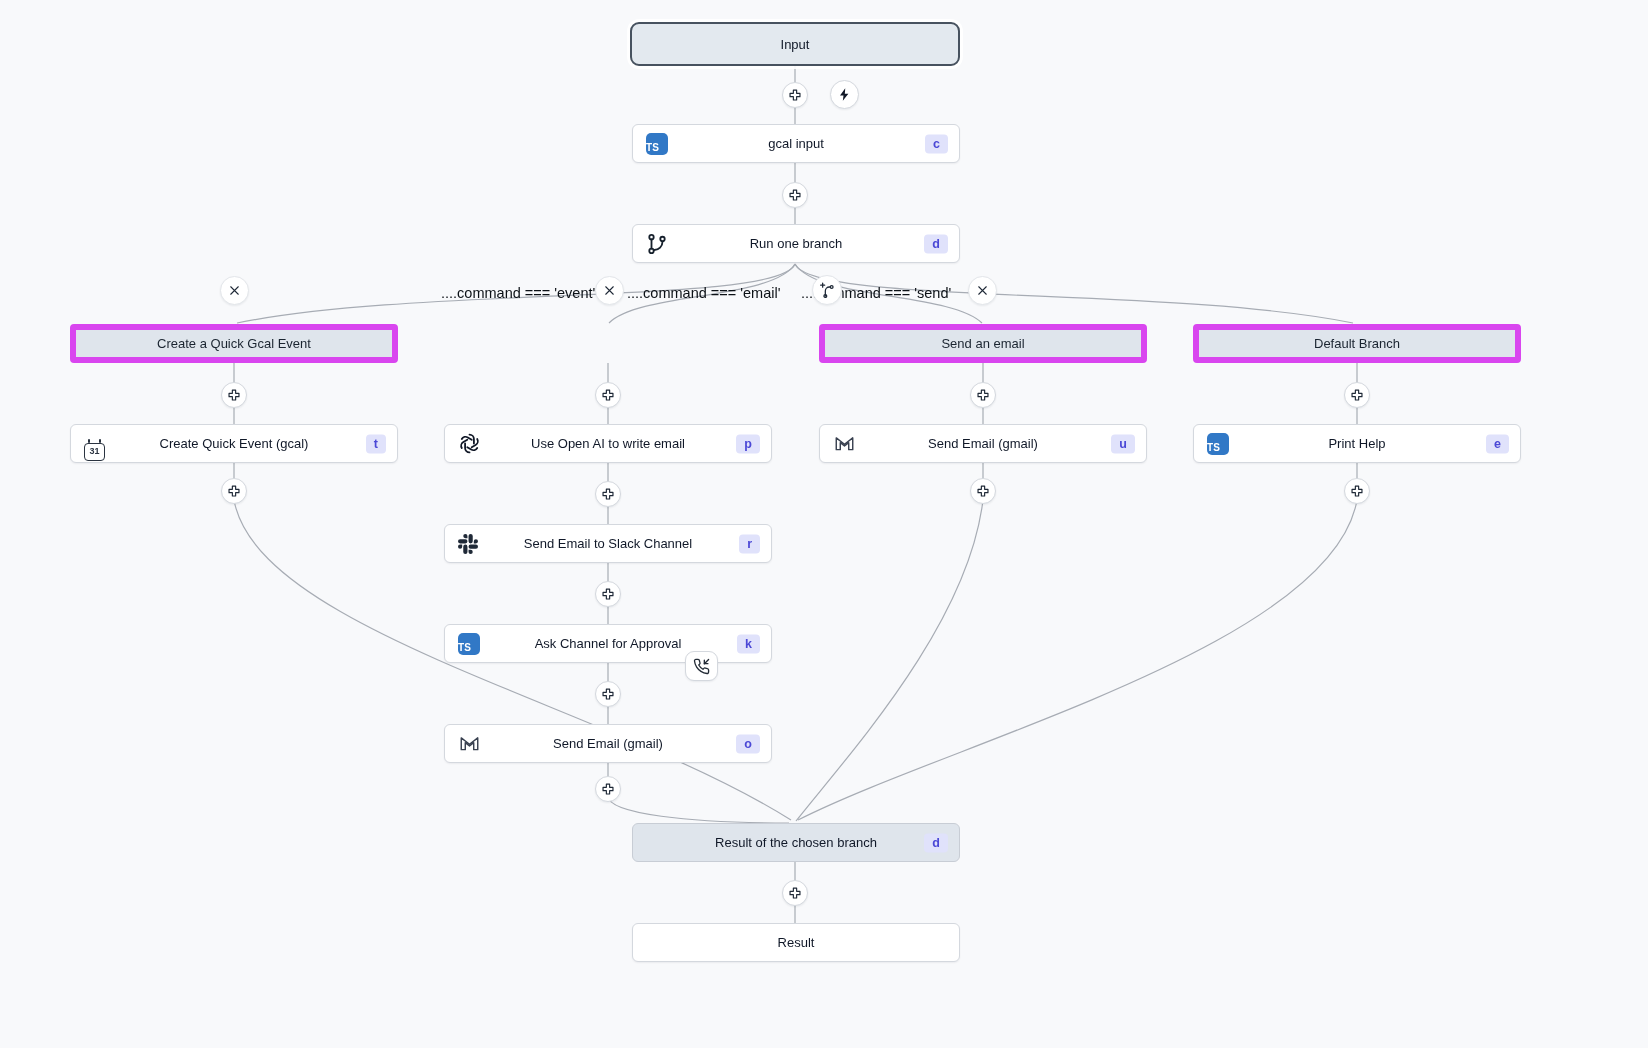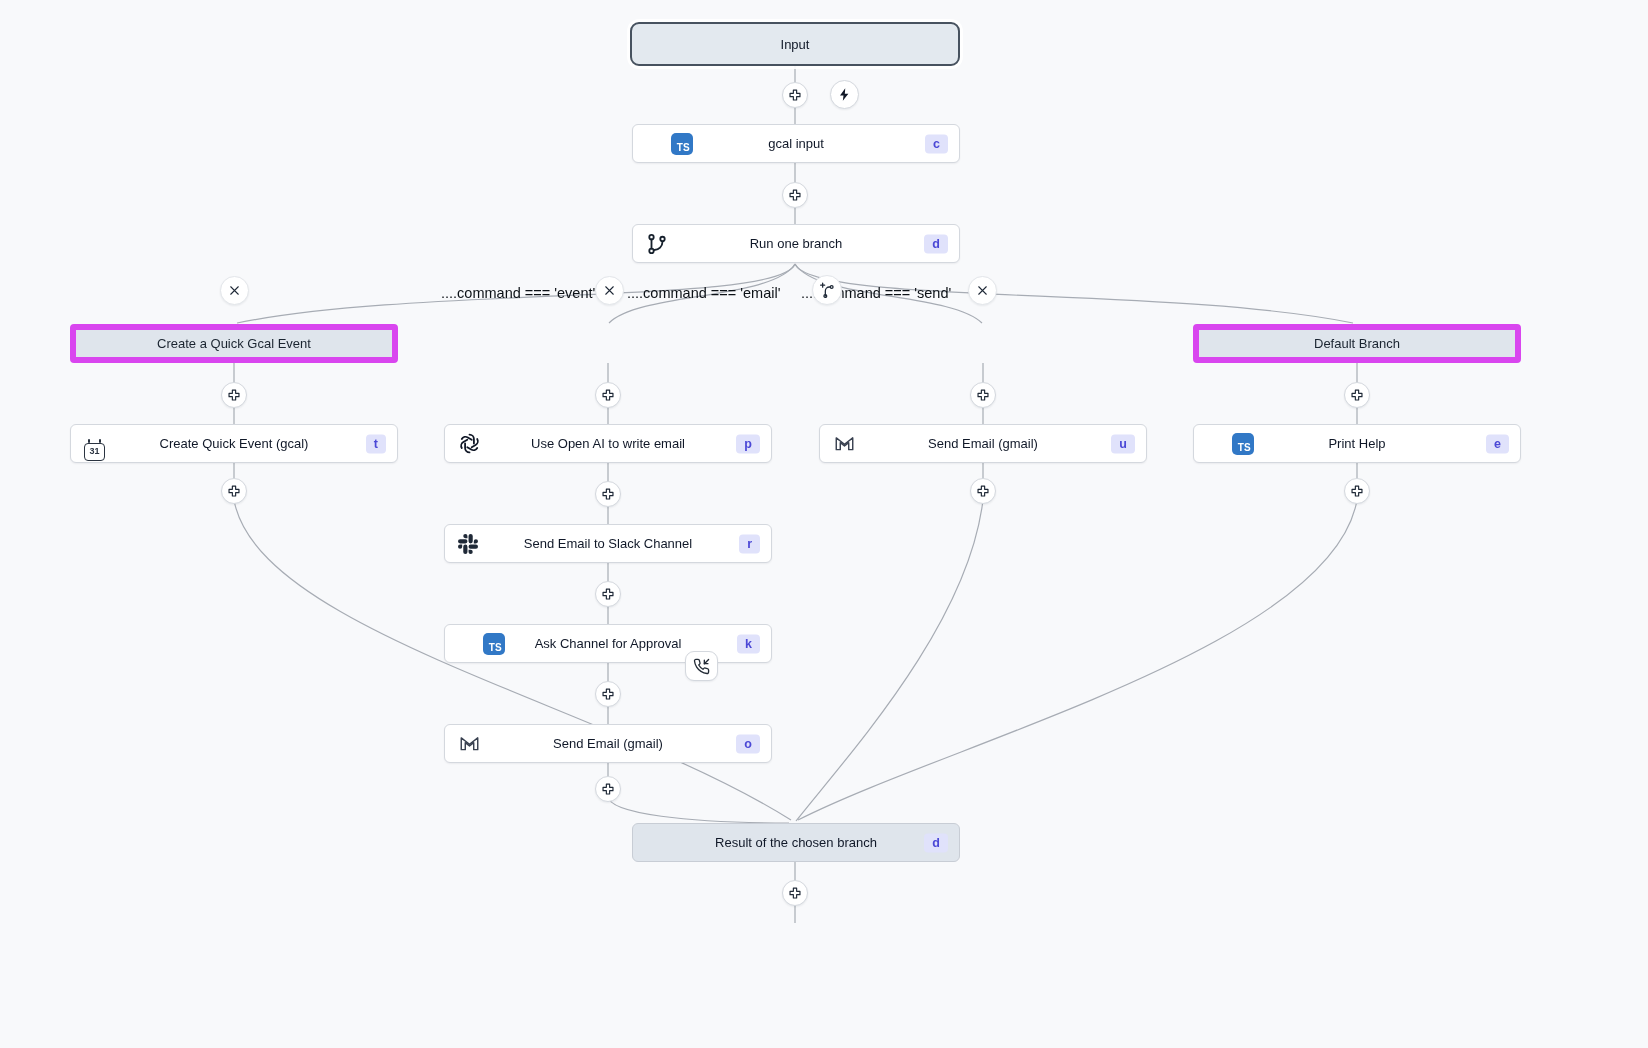--- a/index.html
+++ b/index.html
@@ -50,22 +50,22 @@
   .addbr{width:30px;height:30px;border-color:#e3e6ea;}
 
   .cond{
     position:absolute;z-index:1;font-size:14.5px;color:#0c1116;
     white-space:nowrap;line-height:18px;
   }
 
   .tsq{
     width:22px;height:22px;background:var(--ts_blue,#3178c6);border-radius:5px;
     color:#fff;font-weight:700;font-size:10px;
-    display:flex;align-items:flex-end;justify-content:flex-end;
-    padding:0 3px 2px 0;box-sizing:border-box;letter-spacing:.2px;margin-left:25px;
+    display:flex;align-items:flex-end;
+    padding:0 3px 2px 0;box-sizing:border-box;letter-spacing:.2px;
   }
   .cal{
     position:relative;width:21px;height:18px;margin-top:16px;
     border:1.8px solid #2a3340;border-radius:4px;box-sizing:border-box;
     display:flex;align-items:center;justify-content:center;
   }
   .cal .tab{position:absolute;top:-5px;width:2px;height:4px;background:#2a3340;border-radius:1px;}
   .cal .tab.l{left:3px;} .cal .tab.r{right:3px;}
   .cal .day{font-size:9px;font-weight:700;color:#2a3340;line-height:1;}
 
@@ -130,20 +130,23 @@
           <path d="M18 9.5a9 9 0 0 1-9 9"></path>
       </svg>
     </span>
     <span class="lbl">Run one branch</span>
     <span class="badge">d</span>
   </div>
 
   <div class="node hdr" style="left:70px;top:324px">
     <span class="lbl">Create a Quick Gcal Event</span>
   </div>
+  <div class="node hdr" style="left:819px;top:324px">
+    <span class="lbl">Send an email</span>
+  </div>
   <div class="node hdr" style="left:1193px;top:324px">
     <span class="lbl">Default Branch</span>
   </div>
 
   <div class="node" style="left:70px;top:424px">
     <span class="nicon">
       <span class="cal">
           <span class="tab l"></span>
           <span class="tab r"></span>
         <span class="day">31</span>
@@ -224,20 +227,23 @@
     </span>
     <span class="lbl">Print Help</span>
     <span class="badge">e</span>
   </div>
 
   <div class="node rchosen" style="left:632px;top:823px">
     <span class="lbl">Result of the chosen branch</span>
     <span class="badge">d</span>
   </div>
 
+  <div class="node" style="left:632px;top:923px">
+    <span class="lbl">Result</span>
+  </div>
 
   <div class="circlebtn plus" style="left:782px;top:82px">
       <svg width="14" height="14" viewBox="0 0 24 24">
         <path d="M9.2 3.5h5.6v5.7h5.7v5.6h-5.7v5.7H9.2v-5.7H3.5V9.2h5.7z" fill="#fff" stroke="#1f2937" stroke-width="2" stroke-linejoin="round"></path>
       </svg>
     </div>
   <div class="circlebtn boltbtn" style="left:830px;top:80px">
       <svg width="15" height="15" viewBox="0 0 24 24">
         <path d="M13.2 2 4.8 13.4h5.6L9.3 22l8.9-11.4h-5.7L13.2 2z" fill="#111827"></path>
       </svg>

